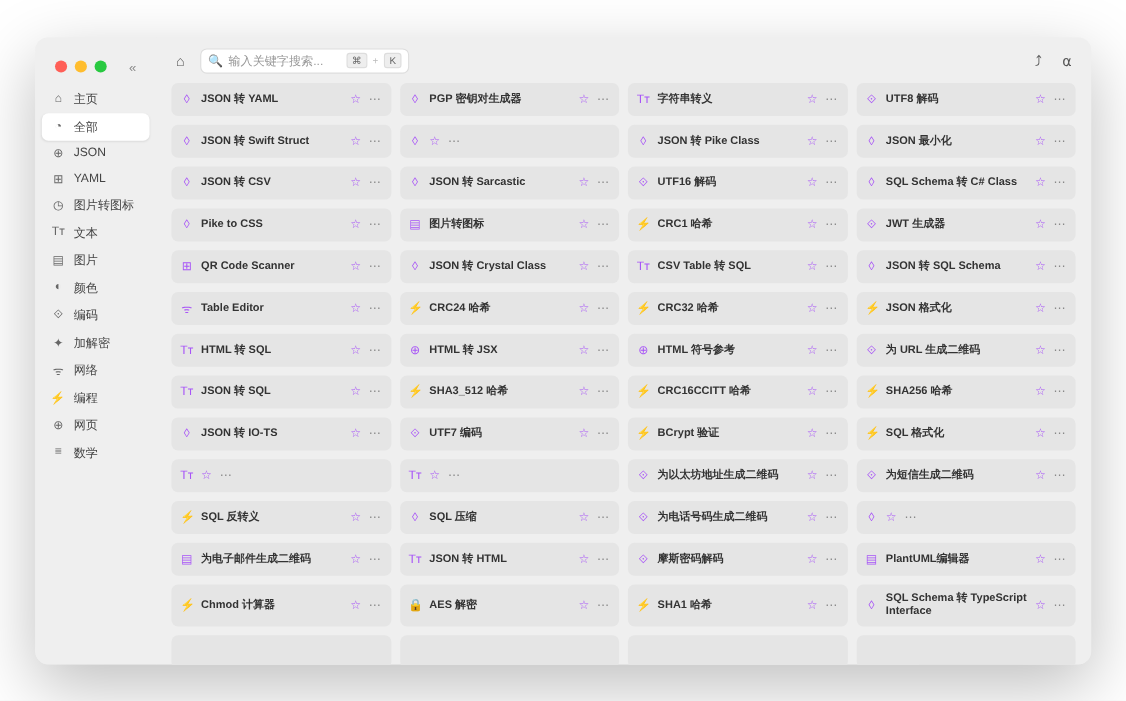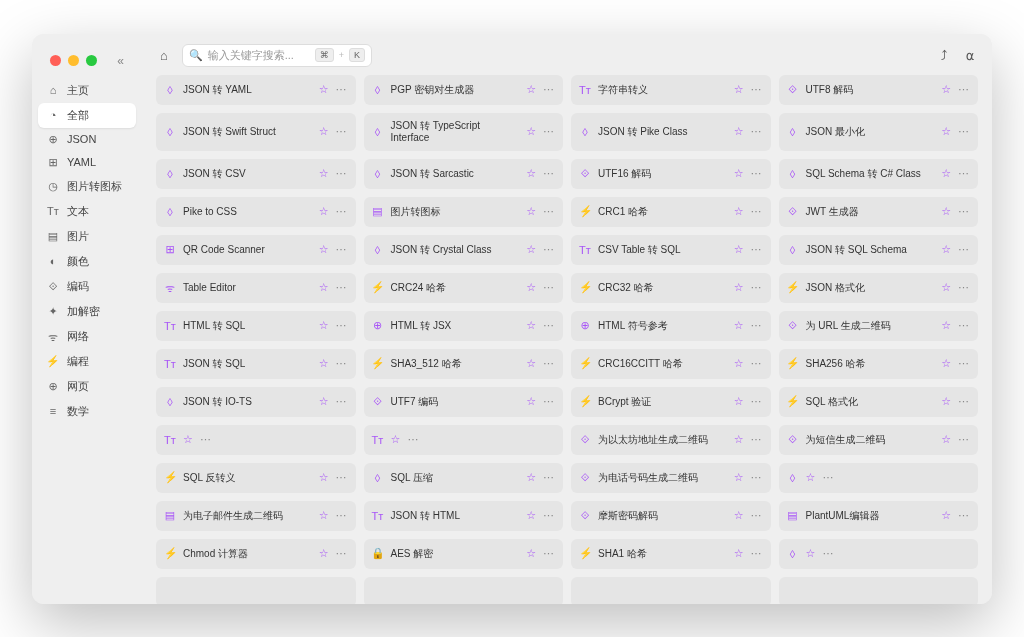--- a/index.html
+++ b/index.html
@@ -133,20 +133,21 @@
   color:#a855f7;
   font-size:11px;
   width:12px;
   text-align:center;
   flex-shrink:0;
 }
 .card .clabel {
   flex:1;
   white-space:normal;
   line-height:1.2;
+  font-weight:bold;
 }
 .card .star {
   color:#a855f7;
   font-size:11px;
   flex-shrink:0;
 }
 .card .more {
   color:#888;
   font-size:11px;
   flex-shrink:0;
@@ -270,21 +271,20 @@
               <span class="more">⋯</span>
             </div>
             <div class="card">
               <span class="cicon">◊</span>
               <span class="clabel">JSON 转 Swift Struct</span>
               <span class="star">☆</span>
               <span class="more">⋯</span>
             </div>
             <div class="card">
               <span class="cicon">◊</span>
-              <span class="clabel">JSON 转 TypeScript Interface</span>
               <span class="star">☆</span>
               <span class="more">⋯</span>
             </div>
             <div class="card">
               <span class="cicon">◊</span>
               <span class="clabel">JSON 转 Pike Class</span>
               <span class="star">☆</span>
               <span class="more">⋯</span>
             </div>
             <div class="card">
@@ -543,20 +543,21 @@
               <span class="more">⋯</span>
             </div>
             <div class="card">
               <span class="cicon">⚡</span>
               <span class="clabel">SHA1 哈希</span>
               <span class="star">☆</span>
               <span class="more">⋯</span>
             </div>
             <div class="card">
               <span class="cicon">◊</span>
+              <span class="clabel">SQL Schema 转 TypeScript Interface</span>
               <span class="star">☆</span>
               <span class="more">⋯</span>
             </div>
             <div class="card"></div>
             <div class="card"></div>
             <div class="card"></div>
             <div class="card"></div>
           </div>
       </div>
     </div>

